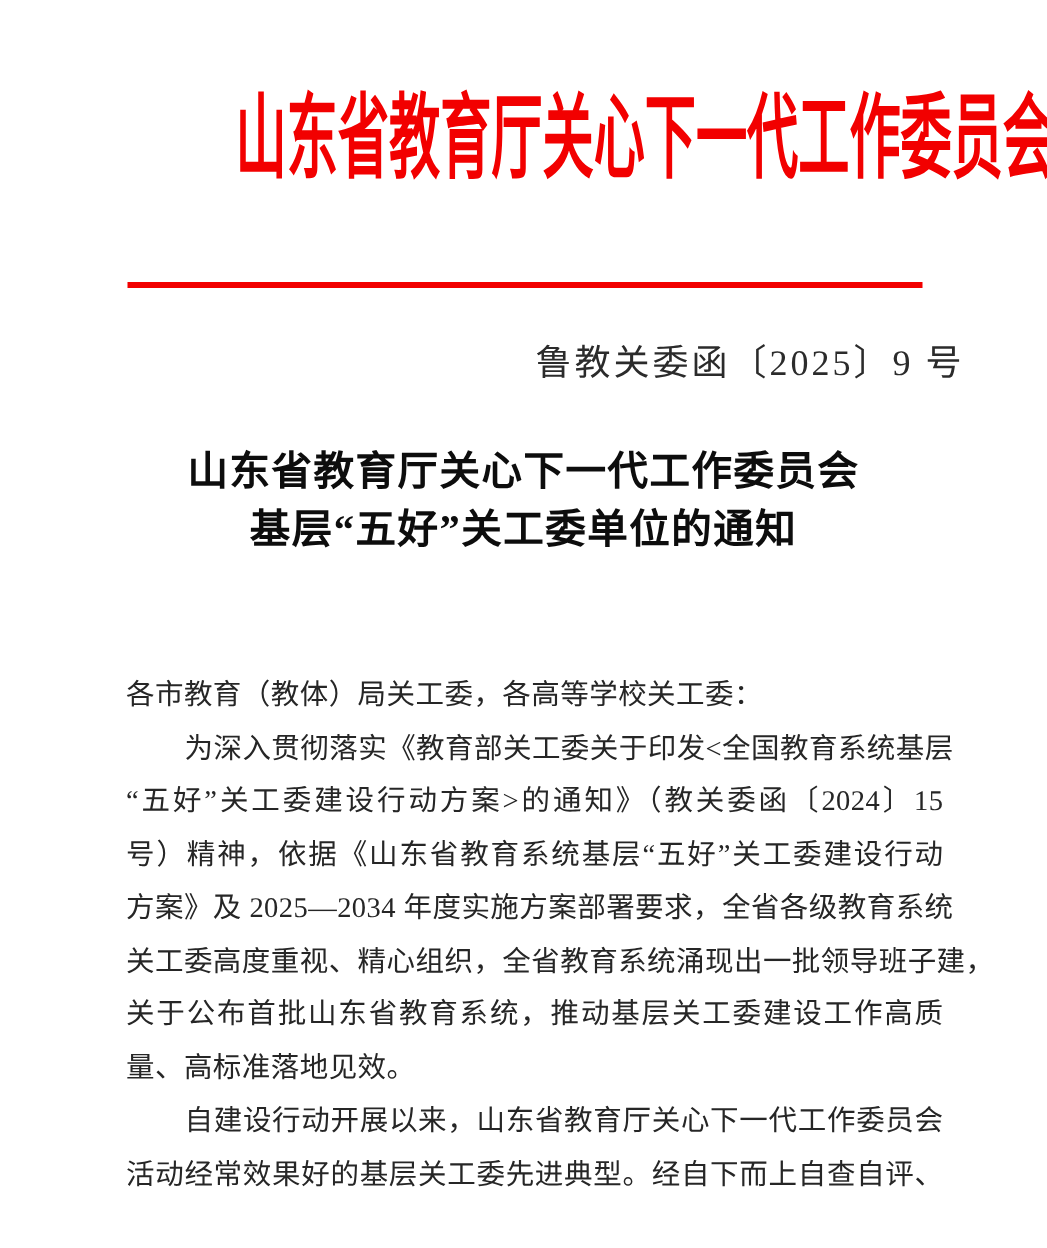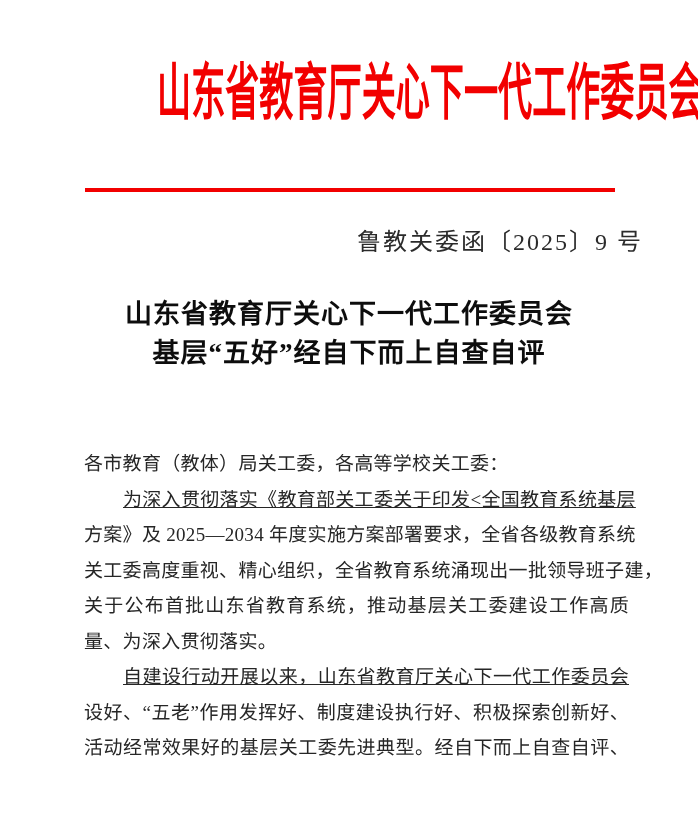--- a/index.html
+++ b/index.html
@@ -80,44 +80,44 @@
     text-align-last: justify;
     text-justify: distribute;
     height: 35.5px;
   }
   .body-line.short {
     text-align: left;
     text-align-last: left;
   }
   .body-line.indent {
     text-indent: 39px;
-    text-decoration: underline;
   }
 </style>
 </head>
 <body>
 
 <div class="page">
 
   <div class="masthead">山东省教育厅关心下一代工作委员会</div>
 
   <div class="red-line"></div>
 
   <div class="doc-number">鲁教关委函〔2025〕9 号</div>
 
   <div class="doc-title">
     <div>山东省教育厅关心下一代工作委员会</div>
-    <div>基层“五好”经自下而上自查自评</div>
+    <div>基层“五好”关工委单位的通知</div>
   </div>
 
   <div class="doc-body">
     <div class="body-line short">各市教育（教体）局关工委，各高等学校关工委：</div>
     <div class="body-line indent">为深入贯彻落实《教育部关工委关于印发&lt;全国教育系统基层</div>
+    <div class="body-line">“五好”关工委建设行动方案&gt;的通知》（教关委函〔2024〕15</div>
+    <div class="body-line">号）精神，依据《山东省教育系统基层“五好”关工委建设行动</div>
     <div class="body-line">方案》及 2025—2034 年度实施方案部署要求，全省各级教育系统</div>
     <div class="body-line">关工委高度重视、精心组织，全省教育系统涌现出一批领导班子建，</div>
     <div class="body-line">关于公布首批山东省教育系统，推动基层关工委建设工作高质</div>
-    <div class="body-line short">量、为深入贯彻落实。</div>
+    <div class="body-line short">量、高标准落地见效。</div>
     <div class="body-line indent">自建设行动开展以来，山东省教育厅关心下一代工作委员会</div>
-    <div class="body-line">设好、“五老”作用发挥好、制度建设执行好、积极探索创新好、</div>
     <div class="body-line">活动经常效果好的基层关工委先进典型。经自下而上自查自评、</div>
   </div>
 
 </div>
 
 </body></html>

